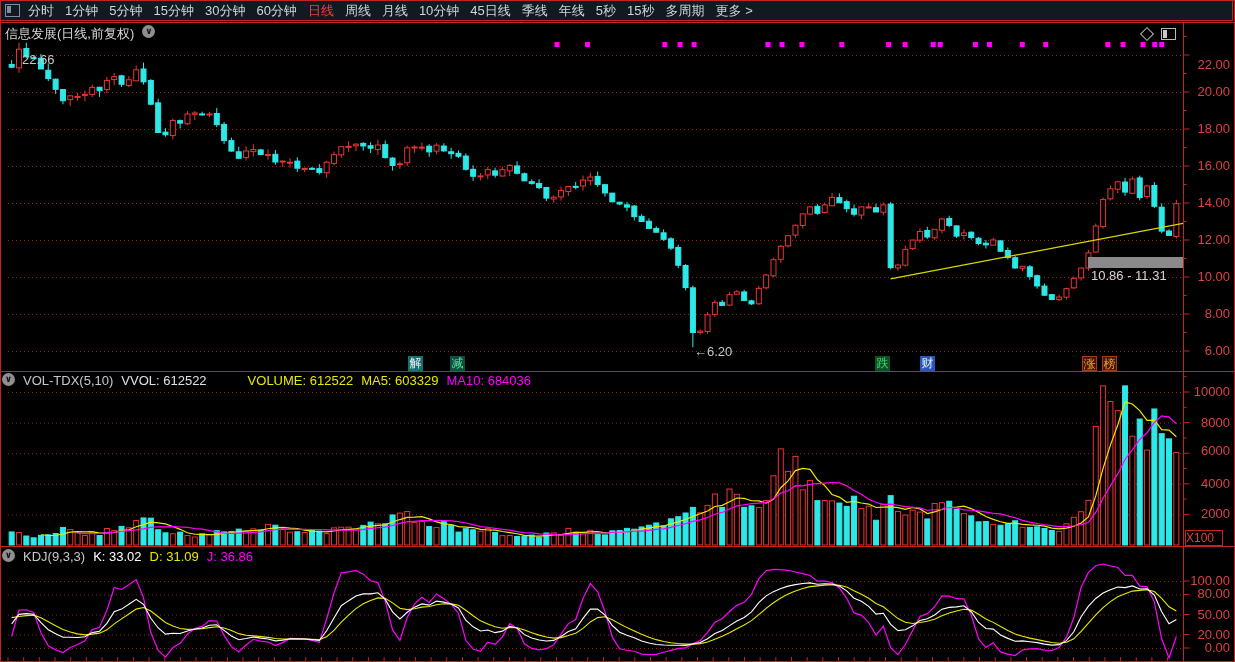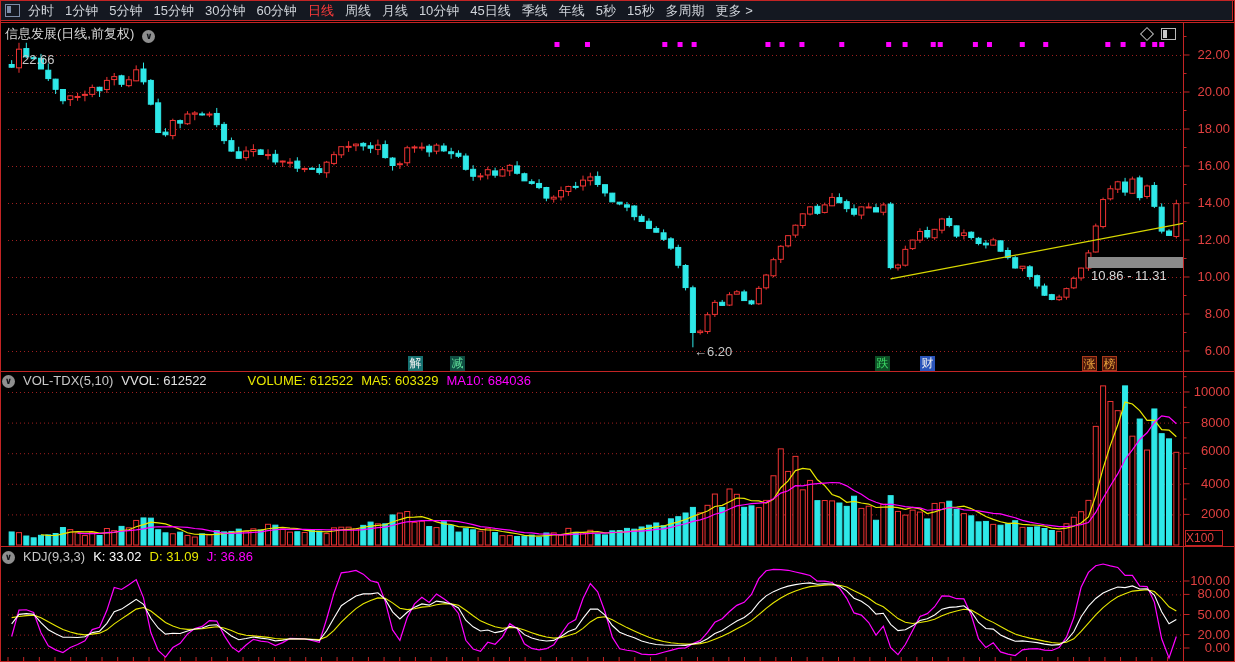--- a/index.html
+++ b/index.html
@@ -11,21 +11,21 @@
   #tb-icon{width:13px;height:11px;border:1px solid #7d8da8;margin:0 8px 0 4px;position:relative;flex:none;}
   #tb-icon::after{content:"";position:absolute;left:1px;top:1px;width:4px;height:7px;background:#7d8da8;}
   #menu-left{display:flex;align-items:center;gap:11px;flex:none;}
   .mi{color:#d0d4da;font-size:13px;line-height:19px;cursor:default;white-space:nowrap;}
   .mi.active{color:#ff3b3b;}
   #menu-right{margin-left:auto;display:flex;align-items:stretch;gap:2px;height:100%;}
   .abtn{border:1px solid #c22424;color:#d0d4da;font-size:13px;display:flex;align-items:center;
         padding:0 4px;white-space:nowrap;background:#141821;}
   
   #canvas{position:absolute;left:0;top:0;}
-  .hdr{position:absolute;display:flex;align-items:flex-end;gap:8px;font-size:13px;z-index:5;}
+  .hdr{position:absolute;display:flex;align-items:flex-start;gap:8px;font-size:13px;z-index:5;}
   .chev{width:13px;height:13px;border-radius:50%;background:#8f8f8f;color:#101318;font-size:9px;
         line-height:13px;text-align:center;flex:none;font-weight:bold;}
   #title-row{left:5px;top:25px;}
   #chart-title{color:#d8d8d8;}
   #pane-icons{position:absolute;top:28px;left:1142px;display:flex;gap:9px;align-items:center;z-index:5;}
   #icon-diamond{width:8px;height:8px;border:1px solid #b8b8b8;transform:rotate(45deg);}
   #icon-panel{width:13px;height:10px;border:1px solid #b8b8b8;position:relative;}
   #icon-panel::after{content:"";position:absolute;left:1px;top:1px;width:4px;height:8px;background:#c8c8c8;}
   #vol-hdr{left:2px;top:373px;}
   #kdj-hdr{left:2px;top:549px;}
@@ -759,21 +759,21 @@
   <div class="anno" id="anno-low"><span>←</span><span>6.20</span></div>
   <div class="anno" id="anno-range">10.86 - 11.31</div>
 
   <div id="x100-box">X100</div>
 <div class="badge" style="left: 408px; background: rgb(21, 112, 112); color: rgb(240, 240, 240);">解</div>
     <div class="badge" style="left: 450px; background: rgb(15, 77, 66); color: rgb(95, 224, 154);">减</div>
     <div class="badge" style="left: 875px; background: rgb(13, 79, 38); color: rgb(61, 221, 102);">跌</div>
     <div class="badge" style="left: 920px; background: rgb(42, 85, 187); color: rgb(240, 240, 240);">财</div>
     <div class="badge" style="left: 1082px; background: rgb(74, 21, 10); color: rgb(232, 162, 60); border: 1px solid rgb(168, 58, 26);">涨</div>
     <div class="badge" style="left: 1102px; background: rgb(74, 21, 10); color: rgb(232, 162, 60); border: 1px solid rgb(168, 58, 26);">榜</div>
-    <span class="axlabel" style="top: 47px;">22.00</span>
+    <span class="axlabel" style="top: 57px;">22.00</span>
     <span class="axlabel" style="top: 84px;">20.00</span>
     <span class="axlabel" style="top: 121px;">18.00</span>
     <span class="axlabel" style="top: 158px;">16.00</span>
     <span class="axlabel" style="top: 195px;">14.00</span>
     <span class="axlabel" style="top: 232px;">12.00</span>
     <span class="axlabel" style="top: 269px;">10.00</span>
     <span class="axlabel" style="top: 306px;">8.00</span>
     <span class="axlabel" style="top: 343px;">6.00</span>
     <span class="axlabel" style="top: 384px;">10000</span>
     <span class="axlabel" style="top: 414.6px;">8000</span>

